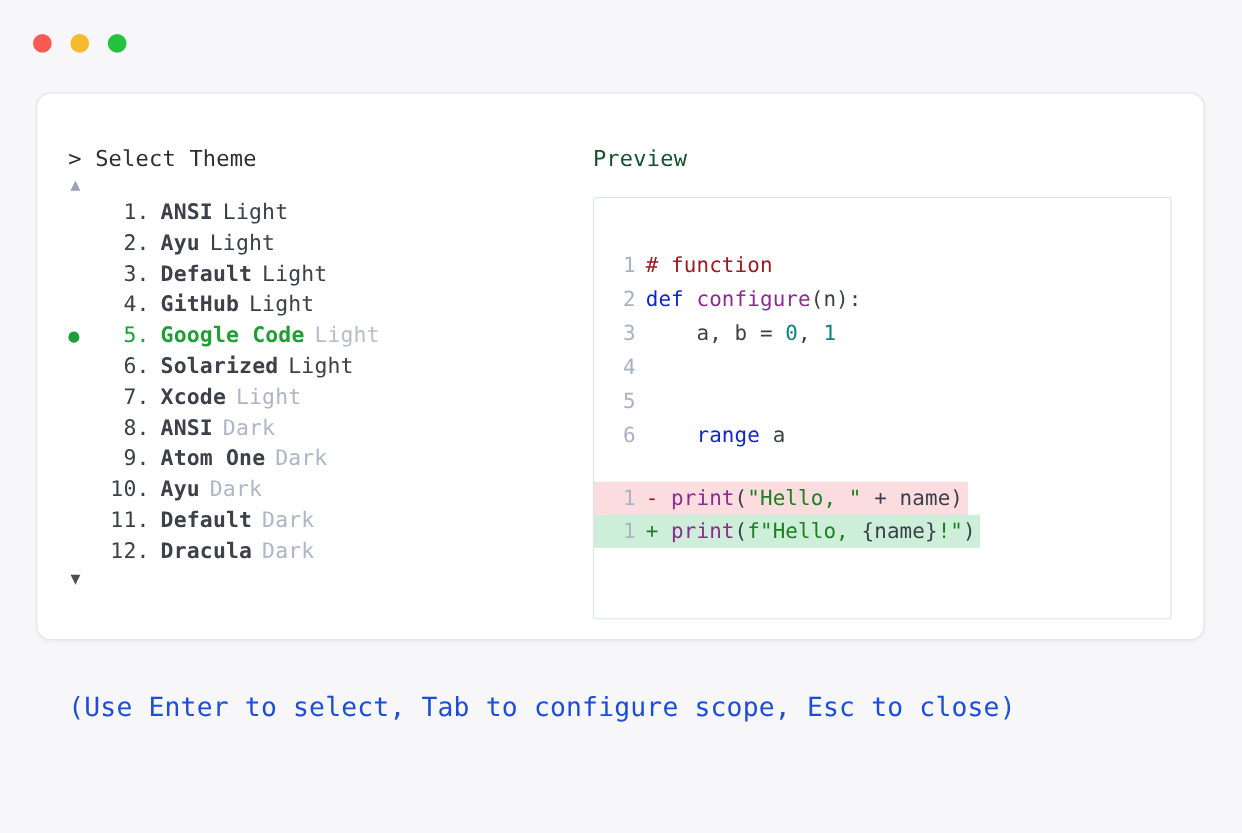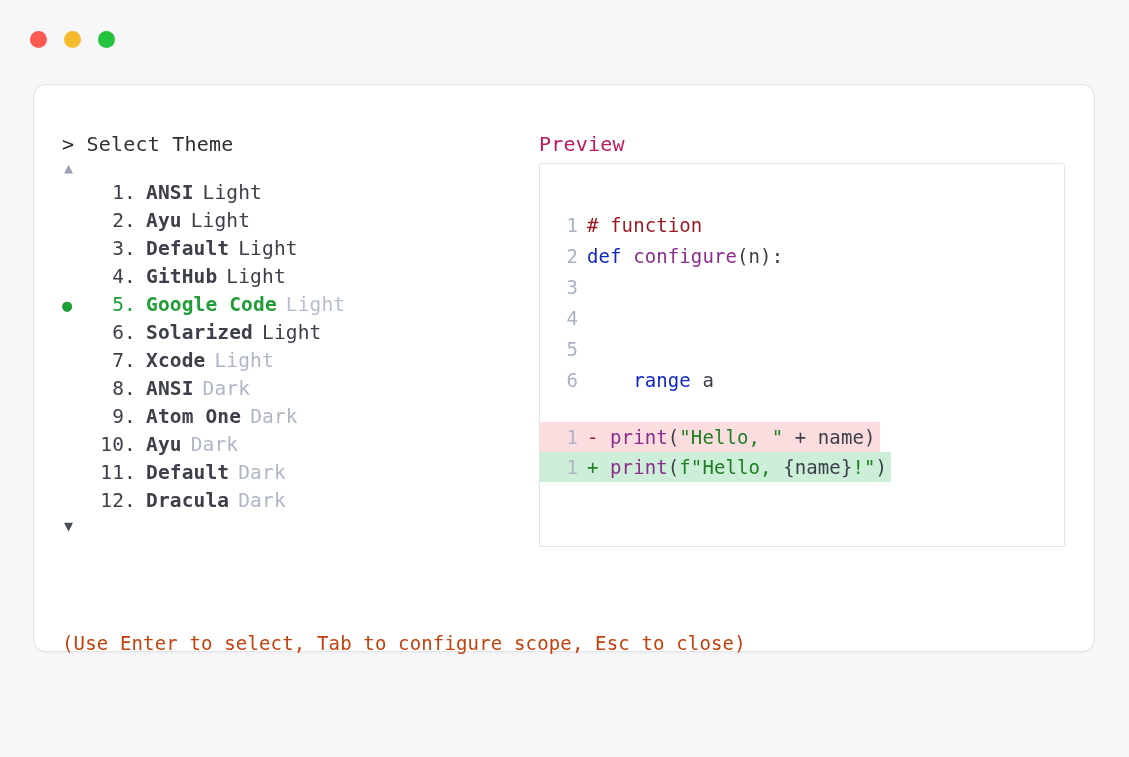--- a/index.html
+++ b/index.html
@@ -32,21 +32,21 @@
   .dot-close  { background: #fb5a52; }
   .dot-min    { background: #f5bb2c; }
   .dot-max    { background: #25c23e; }
 
   
   .card {
     position: absolute;
     left: 33px;
     top: 84px;
     width: 1062px;
-    height: 568px;
+    height: 498px;
     box-sizing: border-box;
     background: #ffffff;
     border: 1px solid #e3e4e8;
     border-radius: 13px;
     box-shadow: 0 1px 3px rgba(20,22,40,0.045);
   }
 
   .card-inner {
     position: relative;
     width: 100%;
@@ -124,40 +124,40 @@
     color: #b6bdcb;
   }
   .variant-cell.plain {
     color: #3d4049;
   }
 
   .help-line {
     position: absolute;
     left: 28px;
     top: 545px;
-    font-size: 19px;
+    font-size: 24px;
     line-height: 26px;
-    color: #c2410c;
+    color: #1d4ed8;
     white-space: pre;
     letter-spacing: 0.15px;
   }
 
   
   .right-col {
     position: absolute;
     left: 505px;
     top: 46px;
     width: 530px;
   }
   .preview-label {
     font-size: 20px;
     line-height: 26px;
-    color: #be185d;
+    color: #14532d;
     letter-spacing: 0.2px;
-    margin-bottom: 6px;
+    margin-bottom: 22px;
     white-space: pre;
   }
   .preview-box {
     box-sizing: border-box;
     width: 526px;
     height: 384px;
     border: 1px solid #dfe3ec;
     background: #ffffff;
     border-radius: 2px;
     padding: 46px 0 0 0;
@@ -244,21 +244,21 @@
     </div>
 
     <div class="help-line">(Use Enter to select, Tab to configure scope, Esc to close)</div>
 
     <div class="right-col">
       <div class="preview-label">Preview</div>
       <div class="preview-box">
         <div id="code-body">
             <div class="code-line"><span class="gutter">1</span><span class="code-text"><span class="tk-comment"># function</span></span></div>
             <div class="code-line"><span class="gutter">2</span><span class="code-text"><span class="tk-keyword">def </span><span class="tk-func">configure</span><span class="tk-plain">(n):</span></span></div>
-            <div class="code-line"><span class="gutter">3</span></div>
+            <div class="code-line"><span class="gutter">3</span><span class="code-text"><span class="tk-plain">    a, b = </span><span class="tk-number">0</span><span class="tk-plain">, </span><span class="tk-number">1</span></span></div>
             <div class="code-line"><span class="gutter">4</span></div>
             <div class="code-line"><span class="gutter">5</span></div>
             <div class="code-line"><span class="gutter">6</span><span class="code-text"><span class="tk-plain">    </span><span class="tk-keyword">range</span><span class="tk-plain"> a</span></span></div>
           </div>
         <div class="code-line blank"></div>
         <div id="diff-body">
             <div class="code-line diff-line diff-del"><span class="diff-wrap"><span class="gutter">1</span><span class="code-text"><span class="tk-marker-del">- </span><span class="tk-func">print</span><span class="tk-plain">(</span><span class="tk-string">"Hello, "</span><span class="tk-plain"> + name)</span></span></span></div>
             <div class="code-line diff-line diff-add"><span class="diff-wrap"><span class="gutter">1</span><span class="code-text"><span class="tk-marker-add">+ </span><span class="tk-func">print</span><span class="tk-plain">(</span><span class="tk-string">f"Hello, </span><span class="tk-plain">{name}</span><span class="tk-string">!"</span><span class="tk-plain">)</span></span></span></div>
           </div>
       </div>

